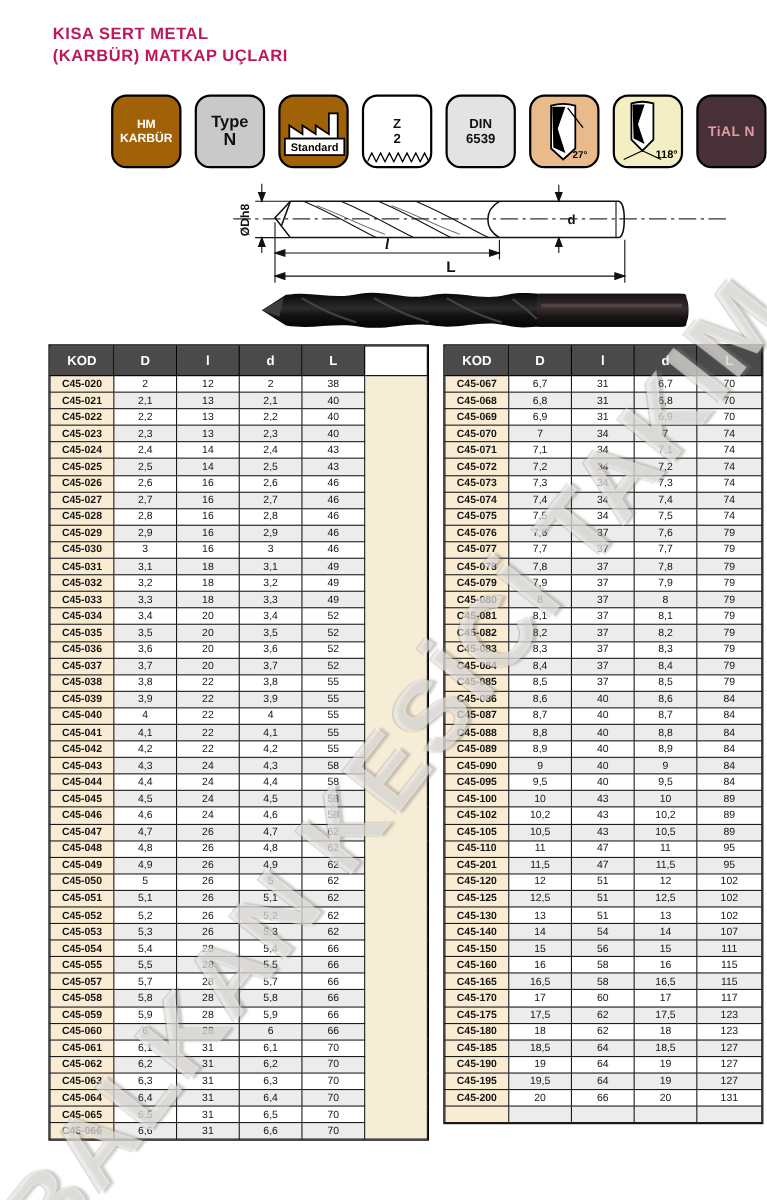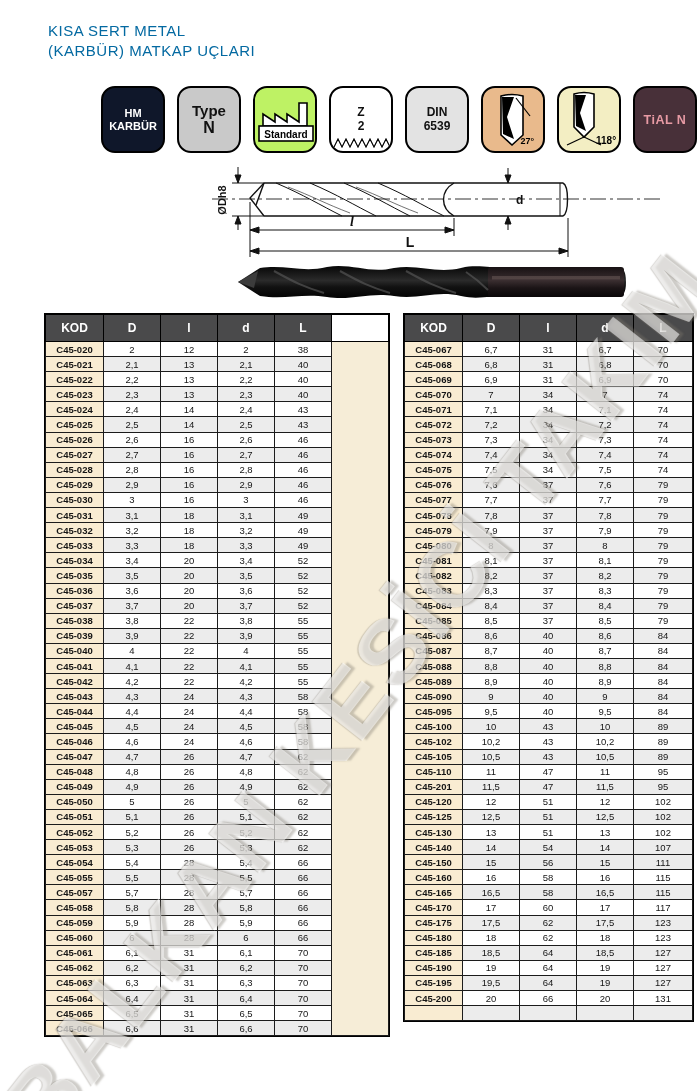--- a/index.html
+++ b/index.html
@@ -1,19 +1,19 @@
 <!DOCTYPE html>
 <html><head>
 <meta charset="utf-8">
 <style>
   * { margin:0; padding:0; box-sizing:border-box; }
   html,body { width:697px; height:1091px; }
   body { font-family:"Liberation Sans",sans-serif; background:#fff; position:relative; overflow:hidden; color:#111; }
 
-  .title { position:absolute; left:48px; top:21px; font-size:15px; font-weight:normal; color:#0369a1; letter-spacing:.5px; line-height:1.35; }
+  .title { position:absolute; left:48px; top:21px; font-size:15px; font-weight:bold; color:#be185d; letter-spacing:.5px; line-height:1.35; }
 
   .badges { position:absolute; left:101px; top:86px; display:flex; gap:12px; }
   .badge { width:64px; height:67px; border:2px solid #000; border-radius:14px; display:flex; flex-direction:column; align-items:center; justify-content:center; font-weight:bold; position:relative; overflow:hidden; background:#fff; }
   .badge .l1 { font-size:11px; line-height:1.15; }
   .badge .l2 { font-size:11px; line-height:1.15; }
   .badge.b-type .l1 { font-size:15px; }
   .badge.b-type .l2 { font-size:16px; }
   .badge.b-din .l1, .badge.b-din .l2 { font-size:12px; }
   .badge.b-z .l1, .badge.b-z .l2 { font-size:12px; }
   .badge.b-tialn .lbl { font-size:12.5px; letter-spacing:.5px; }
@@ -41,31 +41,31 @@
 </head>
 <body>
 
 <div class="title">
   <div>KISA SERT METAL</div>
   <div>(KARBÜR) MATKAP UÇLARI</div>
 </div>
 
 <div class="badges">
 
-  <div class="badge" style="background-color: #0f172a; color: rgb(255, 255, 255);">
+  <div class="badge" style="background-color: #a16207; color: rgb(255, 255, 255);">
     <span class="l1">HM</span>
     <span class="l2">KARBÜR</span>
   </div>
 
   <div class="badge b-type" style="background-color: rgb(201, 201, 201);">
     <span class="l1">Type</span>
     <span class="l2">N</span>
   </div>
 
-  <div class="badge" style="background-color: #bef264;">
+  <div class="badge" style="background-color: #a16207;">
     <svg width="60" height="56" viewBox="0 0 60 56">
       <path d="M8,34 L8,22 L20,30 L20,22 L32,30 L32,22 L44,30 L44,11 L52,11 L52,34 Z" fill="#fff" stroke="#000" stroke-width="1.6"></path>
       <rect x="4" y="34" width="54" height="15" fill="#fff" stroke="#000" stroke-width="1.6"></rect>
       <text x="31" y="45.5" text-anchor="middle" font-size="10" font-family="Liberation Sans, sans-serif" fill="#000">Standard</text>
     </svg>
   </div>
 
   <div class="badge b-z" style="background-color: rgb(255, 255, 255);">
     <span class="l1">Z</span>
     <span class="l2">2</span>

